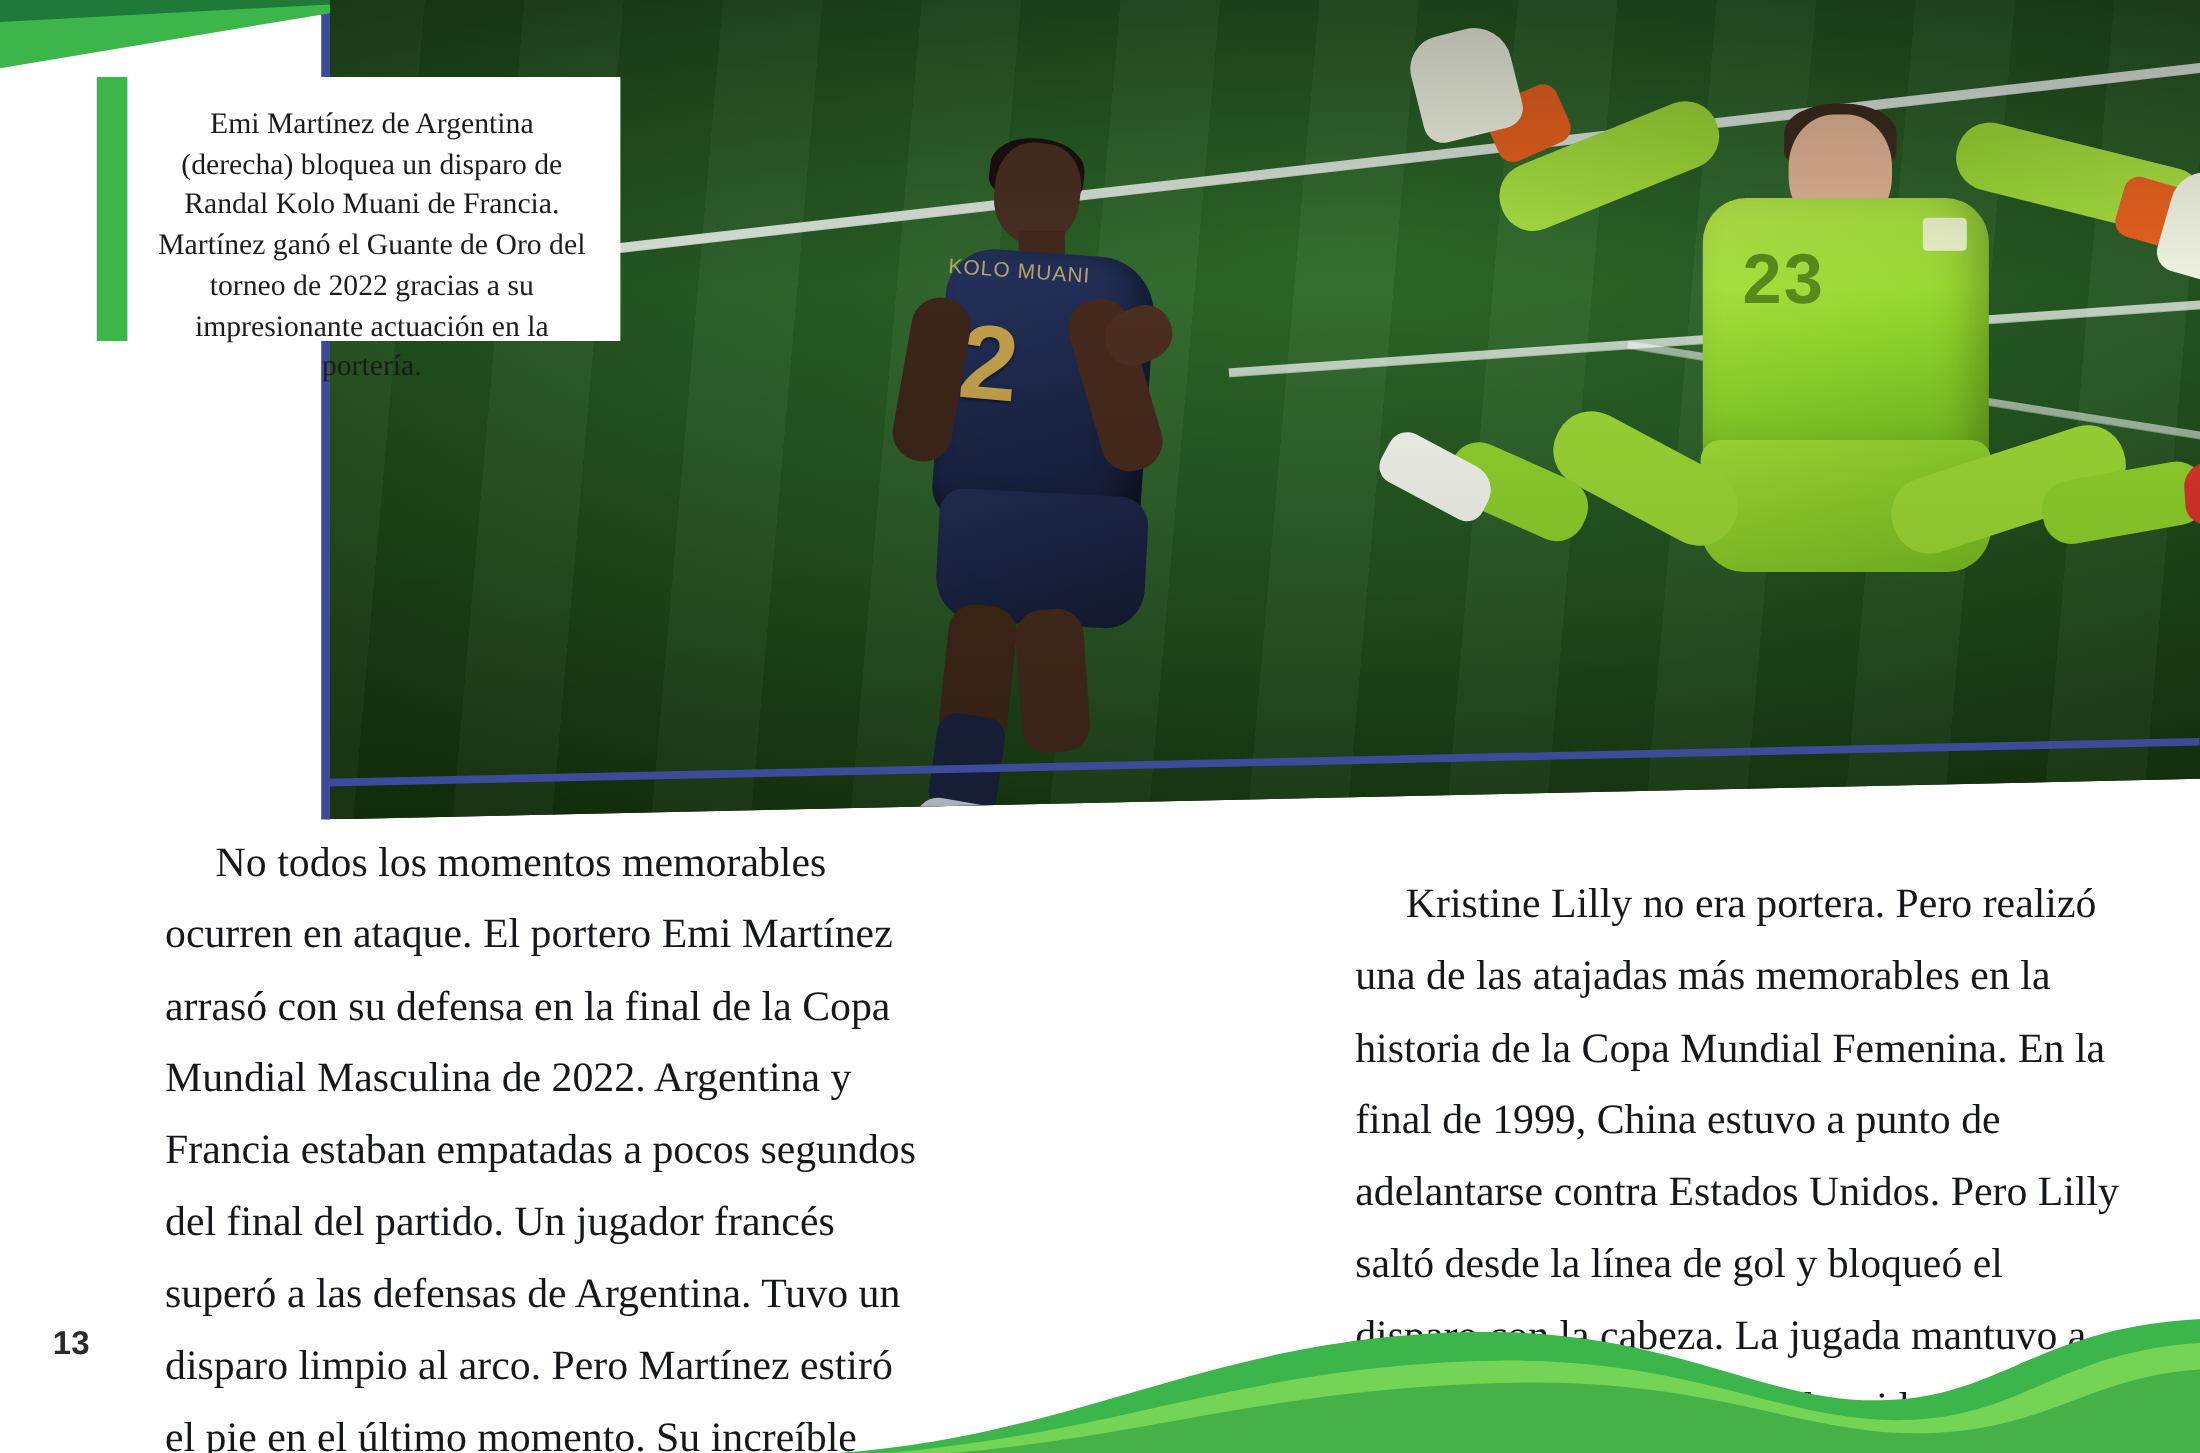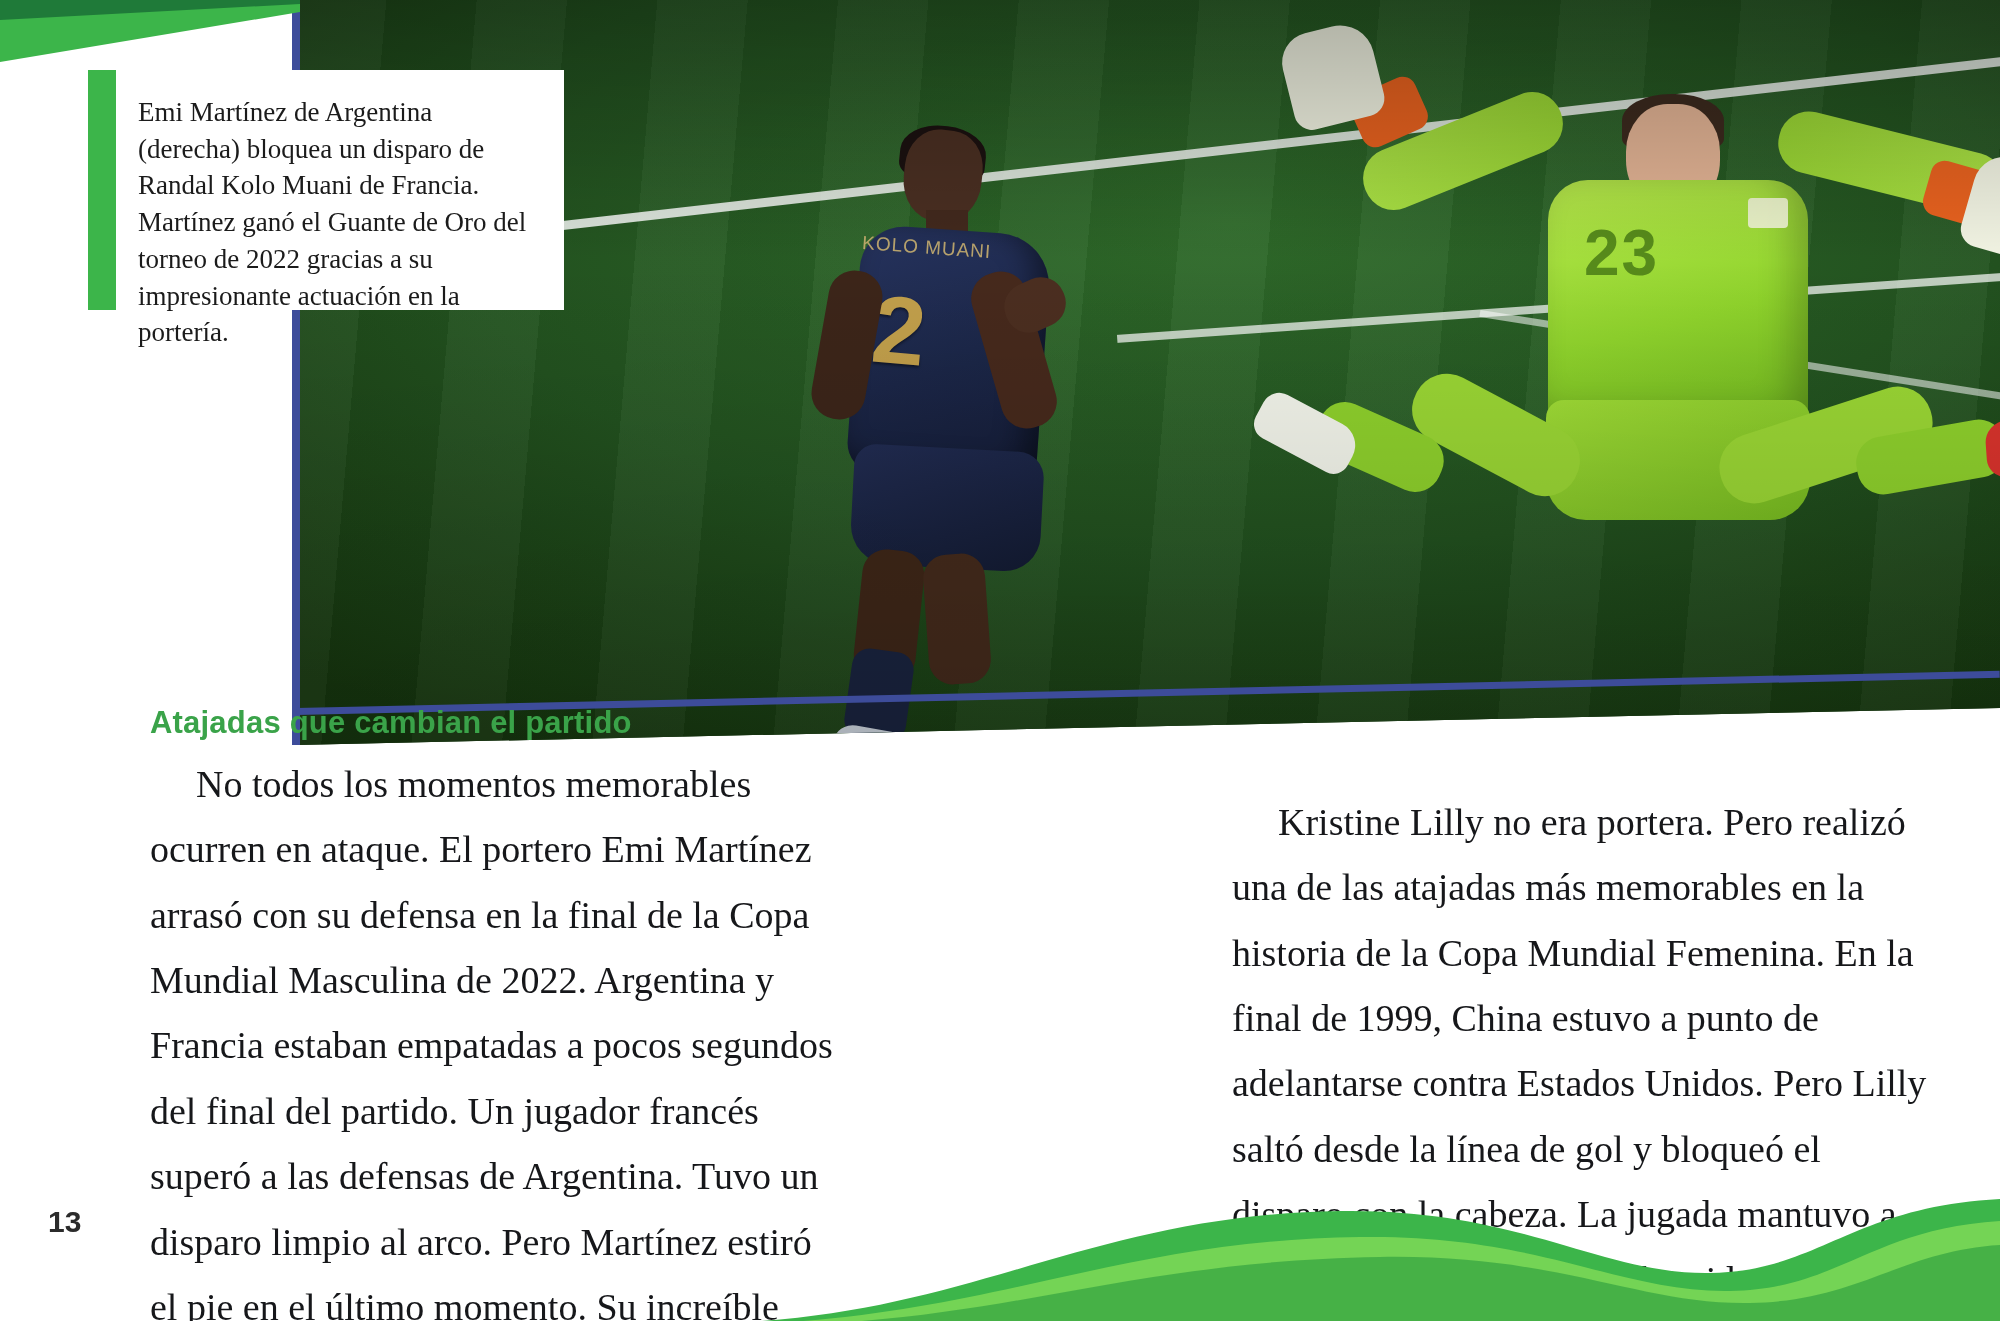--- a/index.html
+++ b/index.html
@@ -151,20 +151,21 @@
   
   .caption-accent {
     position: absolute; left: 88px; top: 70px;
     width: 28px; height: 240px; background: #3cb54a;
   }
   .caption-box {
     position: absolute; left: 116px; top: 70px;
     width: 448px; height: 240px;
     background: #ffffff;
     padding: 24px 26px 18px 22px;
+    text-align: center;
   }
   .caption-box p {
     margin: 0;
     font-family: "Liberation Serif", serif;
     font-size: 27px;
     line-height: 1.36;
     color: #1b1b1b;
   }
 
   
@@ -279,21 +280,20 @@
   <div class="photo-edge-b"></div>
 
   <div class="corner-green"></div>
   <div class="corner-green2"></div>
 
   <div class="caption-accent"></div>
   <div class="caption-box">
     <p>Emi Martínez de Argentina (derecha) bloquea un disparo de Randal Kolo Muani de Francia. Martínez ganó el Guante de Oro del torneo de 2022 gracias a su impresionante actuación en la portería.</p>
   </div>
 
-  <div class="section-head">Atajadas que cambian el partido</div>
 
   <div class="col col-left">
     <p>No todos los momentos memorables ocurren en ataque. El portero Emi Martínez arrasó con su defensa en la final de la Copa Mundial Masculina de 2022. Argentina y Francia estaban empatadas a pocos segundos del final del partido. Un jugador francés superó a las defensas de Argentina. Tuvo un disparo limpio al arco. Pero Martínez estiró el pie en el último momento. Su increíble atajada ayudó a Argentina a ganar el torneo.</p>
   </div>
   <div class="col col-right">
     <p>Kristine Lilly no era portera. Pero realizó una de las atajadas más memorables en la historia de la Copa Mundial Femenina. En la final de 1999, China estuvo a punto de adelantarse contra Estados Unidos. Pero Lilly saltó desde la línea de gol y bloqueó el disparo con la cabeza. La jugada mantuvo a la selección femenina estadounidense en el partido. Las estadounidenses siguieron y ganaron el torneo.</p>
   </div>
 
   <div class="folio folio-left">13</div>
   <div class="folio folio-right">15</div>

